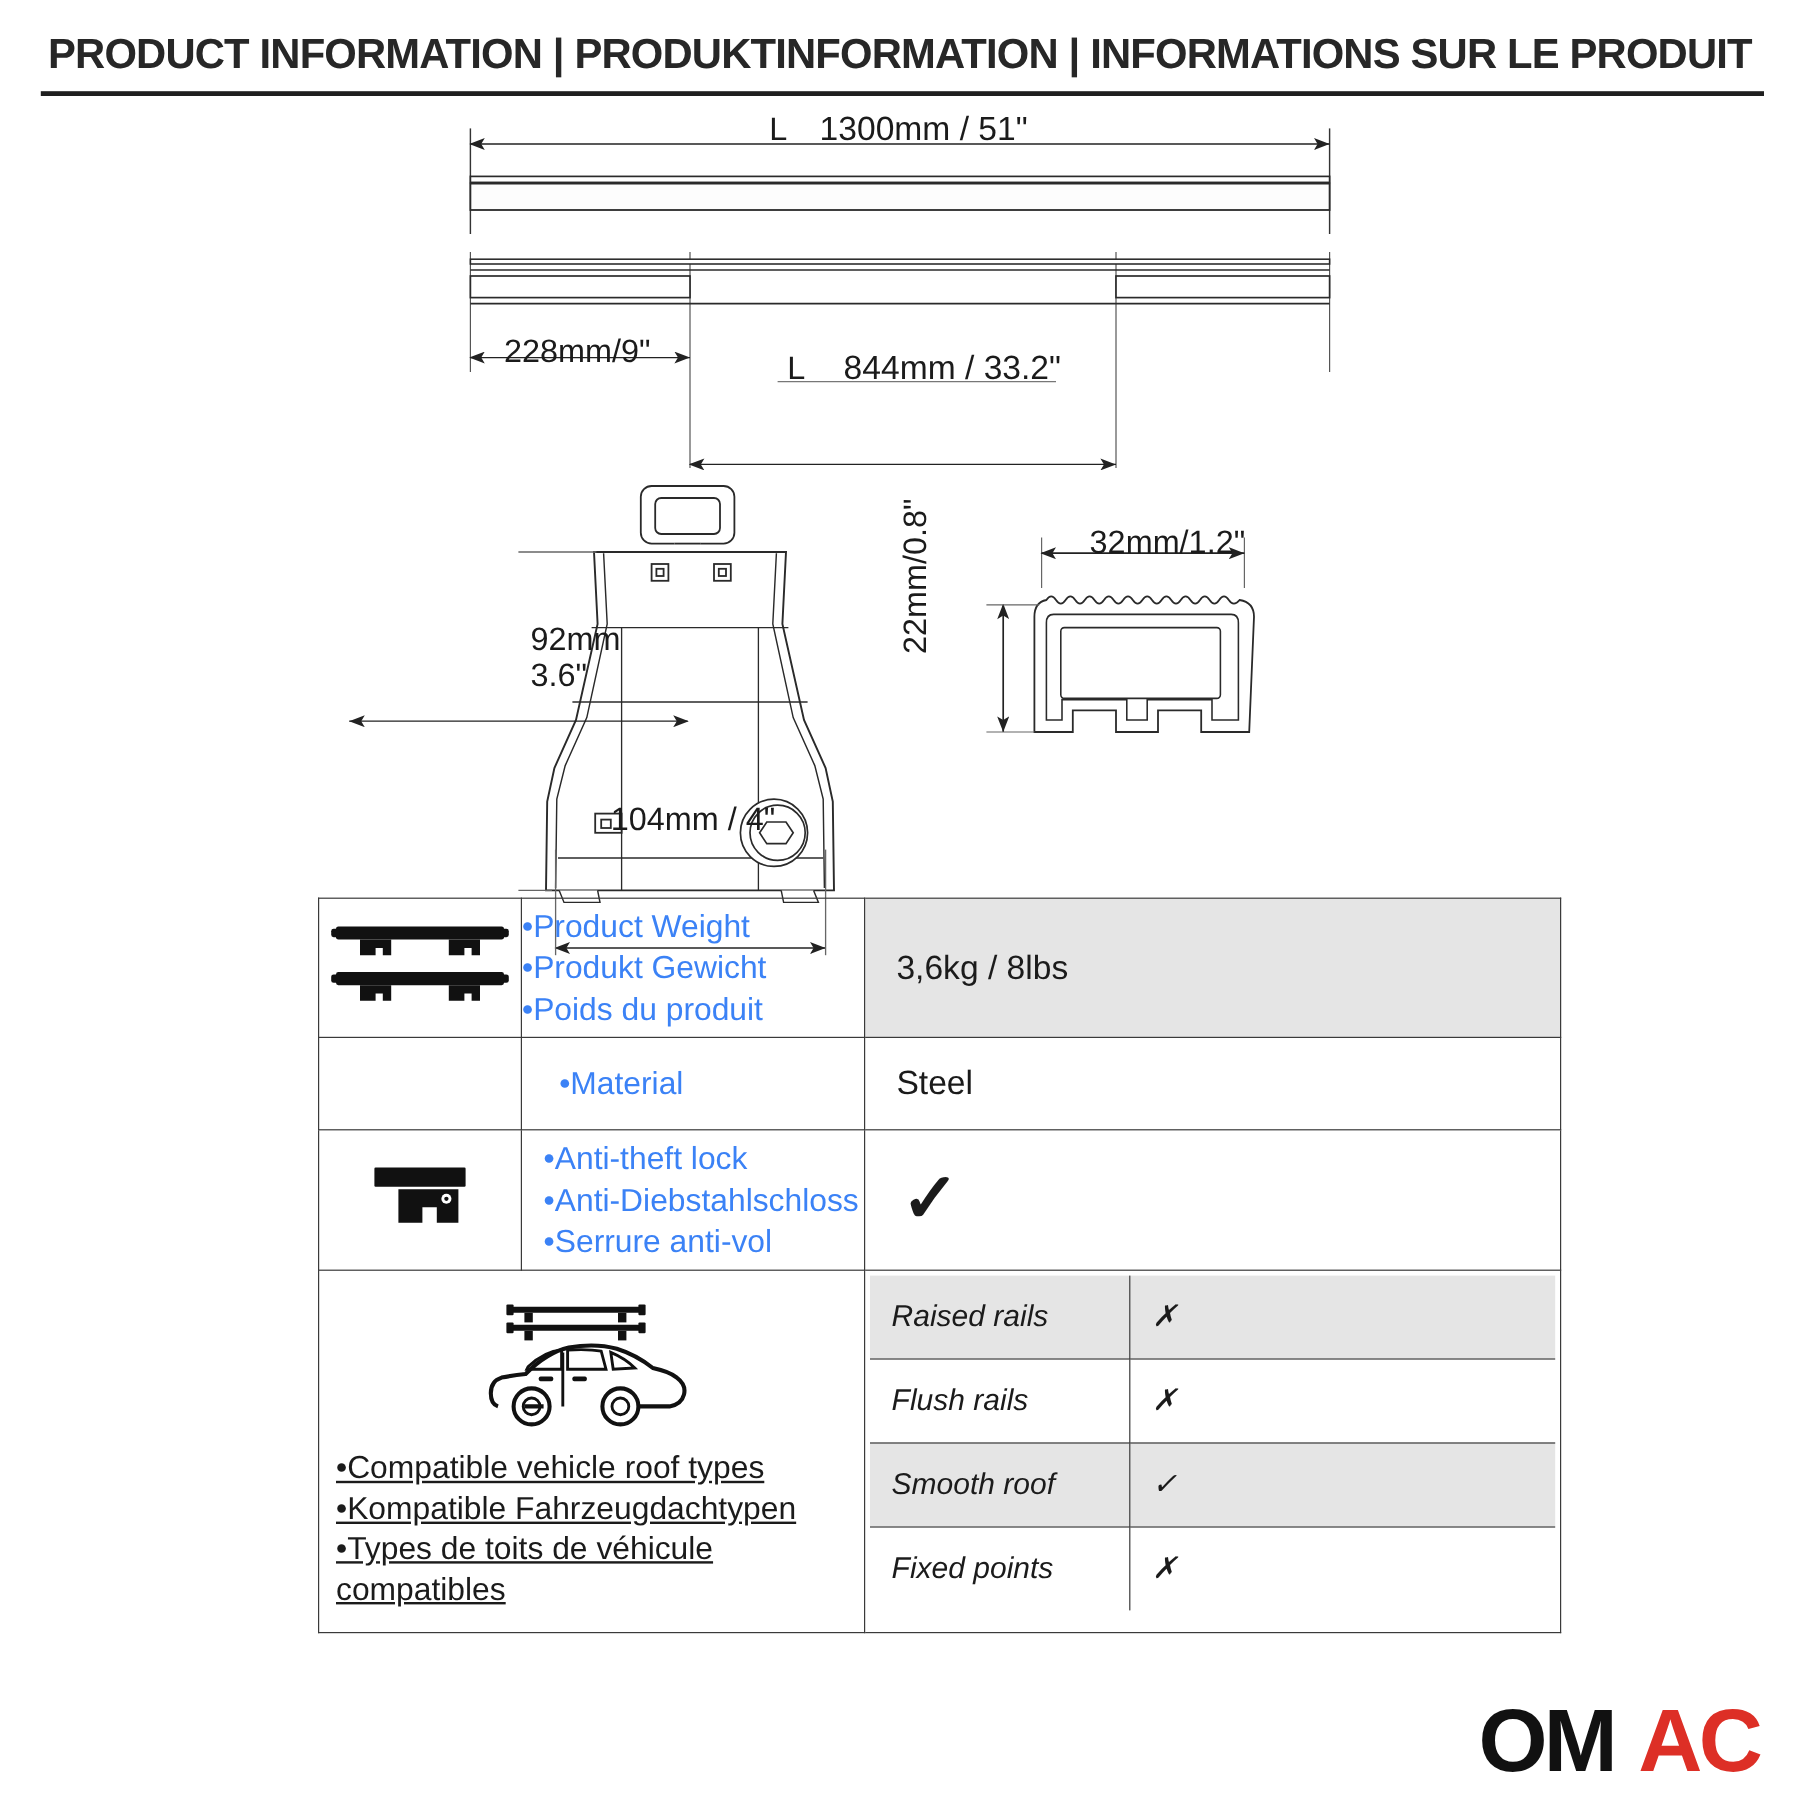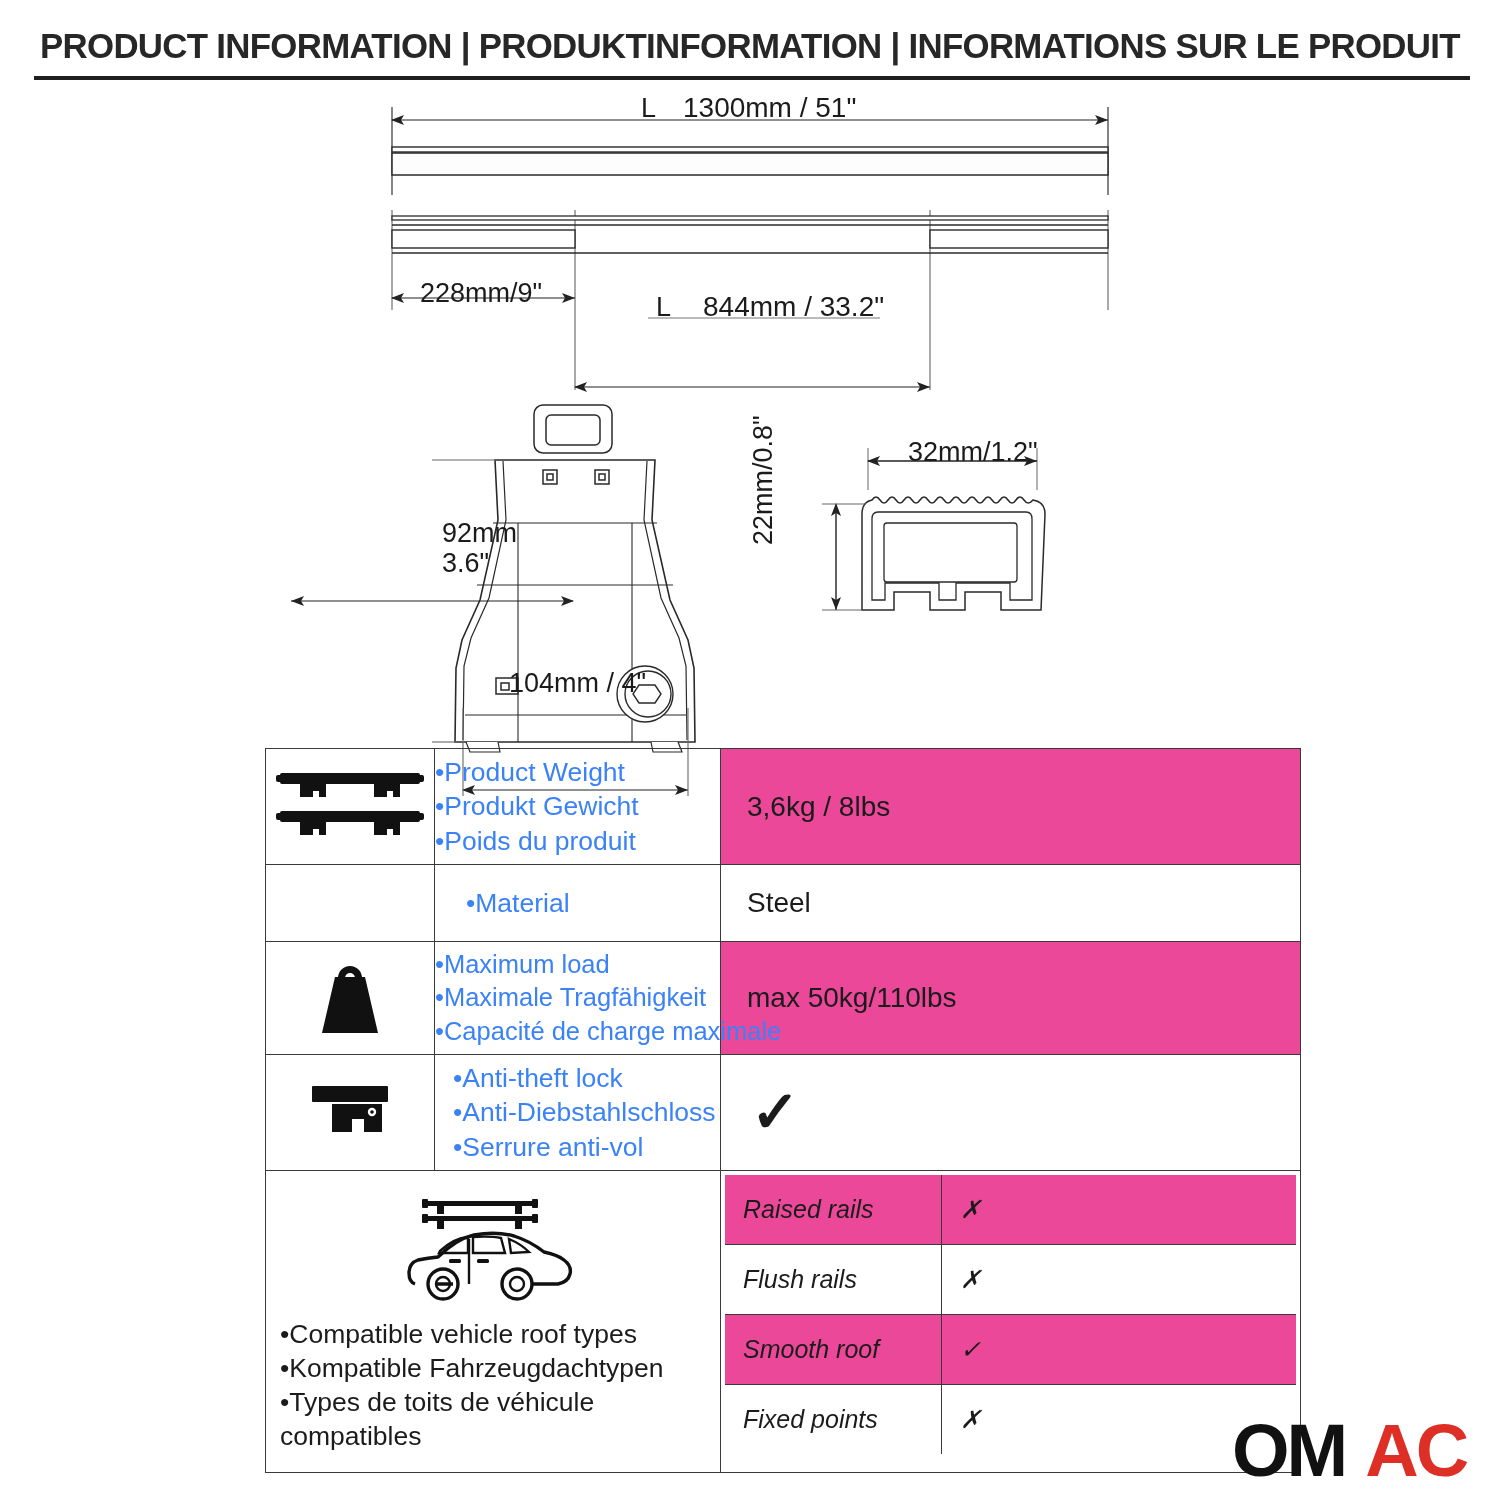--- a/index.html
+++ b/index.html
@@ -71,21 +71,21 @@
   }
   .spec-table td {
     border: 1.6px solid #3a3a3a;
     vertical-align: middle;
     padding: 0;
   }
   .col-icon   { width: 168px; }
   .col-label  { width: 285px; }
   .col-value  { width: 579px; }
 
-  .shade { background: #ec4899; }
+  .shade { background: #e5e5e5; }
 
   .bullets {
     font-size: 26.5px;
     line-height: 1.30;
     color: #3b82f6;
     padding: 6px 4px 6px 0;
     white-space: nowrap;
   }
   .bullets .b { letter-spacing: 0; }
   .value-text {
@@ -314,41 +314,20 @@
         <td class="col-label" style="height:76px;padding-left:17px;">
           <div class="bullets" style="padding-left:14px;">
             <div class="b">•Material</div>
           </div>
         </td>
         <td class="col-value">
           <div class="value-text">Steel</div>
         </td>
       </tr>
 
-      <tr>
-        <td class="col-icon icon-cell">
-          <svg width="92" height="86" viewBox="0 0 92 86">
-            <g fill="#111">
-              <path d="M34,25 a12,12 0 1,1 24,0 a12,12 0 1,1 -24,0 z
-                       M41,25 a5,5 0 1,0 10,0 a5,5 0 1,0 -10,0 z"></path>
-              <path d="M31,24 L61,24 L74,80 L18,80 Z"></path>
-            </g>
-          </svg>
-        </td>
-        <td class="col-label">
-          <div class="bullets" style="font-size:25.5px;">
-            <div class="b">•Maximum load</div>
-            <div class="b">•Maximale Tragfähigkeit</div>
-            <div class="b">•Capacité de charge maximale</div>
-          </div>
-        </td>
-        <td class="col-value shade">
-          <div class="value-text">max 50kg/110lbs</div>
-        </td>
-      </tr>
 
       <tr>
         <td class="col-icon icon-cell">
           <svg width="92" height="76" viewBox="0 0 92 76">
             <g fill="#111">
               <rect x="8" y="14" width="76" height="16" rx="1"></rect>
               <path d="M28,32 h50 v28 h-18 v-13 h-12 v13 h-20 z"></path>
               <circle cx="68" cy="40" r="4.2" fill="#ffffff"></circle>
               <circle cx="68" cy="40" r="1.8" fill="#111"></circle>
             </g>
@@ -360,21 +339,21 @@
             <div class="b">•Anti-Diebstahlschloss</div>
             <div class="b">•Serrure anti-vol</div>
           </div>
         </td>
         <td class="col-value">
           <div class="check-big">✓</div>
         </td>
       </tr>
 
       <tr>
-        <td class="col-icon roof-block" colspan="2" style="width:453px;vertical-align:top;">
+        <td class="col-icon roof-block" colspan="2" style="width:453px;vertical-align:top;text-decoration:underline;">
           <div style="padding:18px 0 18px 0;">
             <div style="text-align:center;">
               <svg width="200" height="125" viewBox="0 0 200 125">
                 <g fill="#111">
                   <rect x="32" y="12" width="110" height="5" rx="1"></rect>
                   <rect x="29" y="10" width="6" height="9" rx="1"></rect>
                   <rect x="139" y="10" width="6" height="9" rx="1"></rect>
                   <rect x="44" y="17" width="7" height="8"></rect>
                   <rect x="122" y="17" width="7" height="8"></rect>
                   <rect x="32" y="27" width="110" height="5" rx="1"></rect>

